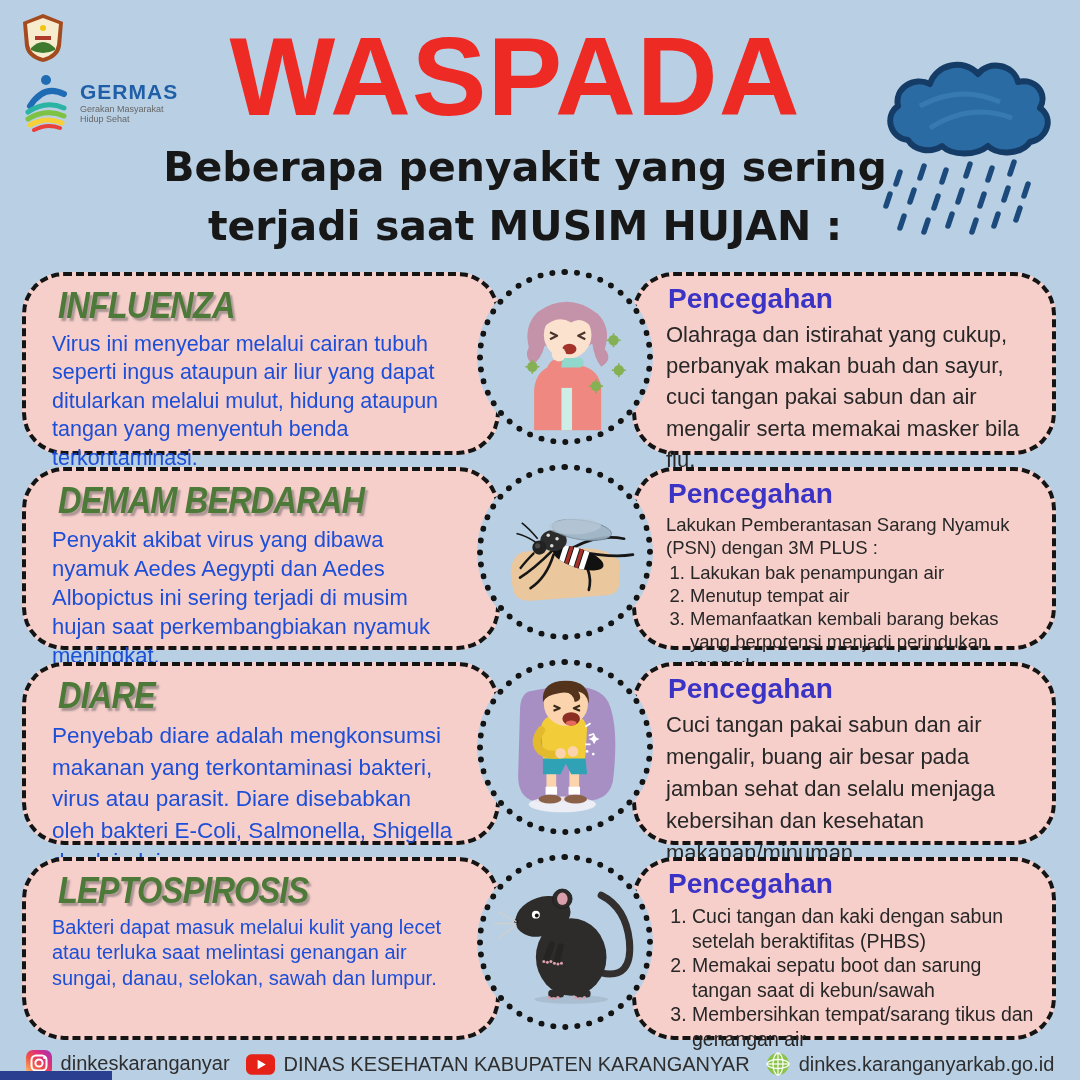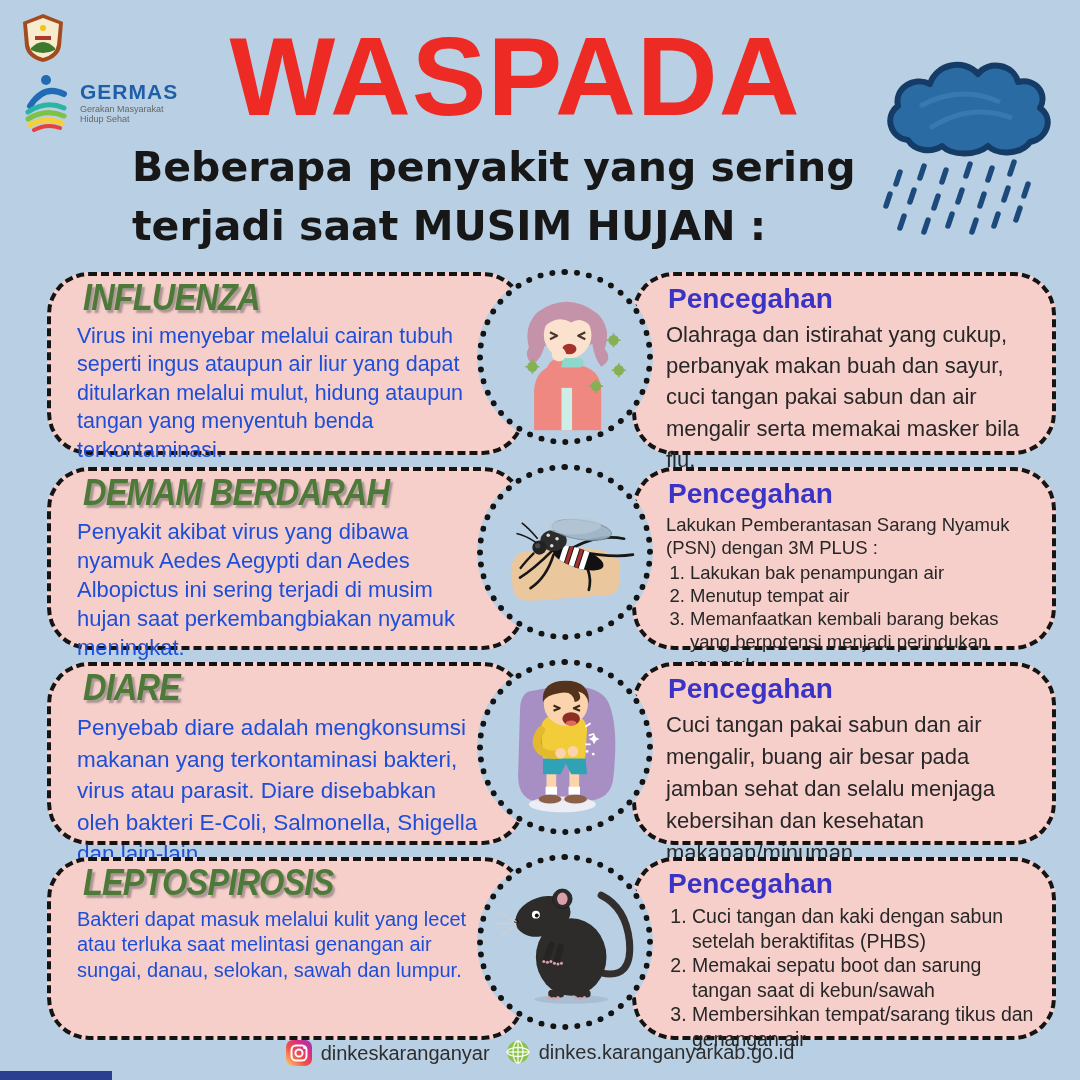--- a/index.html
+++ b/index.html
@@ -9,31 +9,31 @@
   
   .logo-block{position:absolute;left:20px;top:12px;width:250px;}
   .logo-row{display:flex;align-items:center;gap:8px;margin-bottom:8px;}
   .dinas-l1{font-size:17px;font-weight:bold;color:#222;letter-spacing:.3px;}
   .dinas-l2{font-size:12.5px;color:#4a4a4a;letter-spacing:.3px;}
   .germas-name{font-size:21px;font-weight:bold;color:#1f5fa8;letter-spacing:1px;}
   .germas-tag{font-size:9px;color:#666;line-height:1.15;}
   .main-title{position:absolute;left:200px;top:12px;width:630px;text-align:center;
               font-size:112px;font-weight:bold;color:#ee2a24;letter-spacing:1px;
               font-family:"Liberation Sans",sans-serif;}
-  .subtitle{position:absolute;left:132px;top:138px;width:770px;text-align:left;
+  .subtitle{position:absolute;left:140px;top:138px;width:770px;text-align:center;
             font-family:"DejaVu Sans",sans-serif;font-weight:bold;font-size:41px;
             color:#171717;line-height:1.45;}
   .cloud{position:absolute;left:876px;top:44px;}
 
   
   .row{position:absolute;left:0;width:1080px;height:186px;}
   .row1{top:272px}.row2{top:467px}.row3{top:662px}.row4{top:857px}
   .card{position:absolute;background:#f6cfcb;border:4px dashed #141414;border-radius:42px;
         box-sizing:border-box;z-index:1;}
-  .card-l{left:47px;width:478px;height:183px;padding:1px 40px 8px 26px;}
+  .card-l{left:22px;width:478px;height:183px;padding:9px 40px 8px 26px;}
   .card-r{left:632px;width:424px;height:183px;padding:7px 16px 8px 30px;}
   .circle{position:absolute;left:477px;top:-3px;width:176px;height:176px;border-radius:50%;
           background:#b9cfe3;border:6px dotted #141414;box-sizing:border-box;z-index:5;
           display:flex;align-items:center;justify-content:center;}
   .disease-name{font-style:italic;font-weight:bold;font-size:37px;color:#4d7a39;
                 letter-spacing:-1px;text-shadow:3px 3px 2px rgba(80,80,80,.45);
                 transform:scaleX(.88);transform-origin:left;margin:0 0 3px 6px;white-space:nowrap;}
   .desc{margin:0;line-height:1.32;color:#1d4ed8;}
   .row1 .desc{font-size:21.5px}.row2 .desc{font-size:22px}
   .row3 .desc{font-size:22.5px;line-height:1.4}.row4 .desc{font-size:20px;line-height:1.27}
@@ -42,21 +42,21 @@
   .row1 .prev-text{font-size:22px;line-height:1.42}
   .row2 .prev-text{font-size:18.5px;line-height:1.24}
   .row3 .prev-text{font-size:22px;line-height:1.45}
   .prev-list{margin:2px 0 0 2px;padding-left:24px;color:#272727;}
   .row2 .prev-list{font-size:18.5px;line-height:1.24;padding-left:22px;}
   .row4 .prev-list{font-size:19.5px;line-height:1.26;}
   .prev-list li{margin:0;}
 
   
   .footer{position:absolute;left:0;top:1040px;width:1080px;height:36px;display:flex;
-          justify-content:center;align-items:flex-start;gap:16px;}
+          justify-content:center;align-items:flex-end;gap:16px;}
   .f-item{display:flex;align-items:center;gap:9px;font-size:20px;color:#2e2e2e;}
   .bottom-bar{position:absolute;left:0;top:1071px;width:112px;height:9px;background:#2a3f8f;}
 </style>
 </head>
 <body>
 
 <div class="canvas">
 
   <div class="logo-block">
     <div class="logo-row">
@@ -305,20 +305,27 @@
         </linearGradient>
           </defs>
         <rect width="26" height="26" rx="7" fill="url(#ig)"></rect>
         <rect x="5.5" y="5.5" width="15" height="15" rx="4.5" fill="none" stroke="#fff" stroke-width="2"></rect>
         <circle cx="13" cy="13" r="3.6" fill="none" stroke="#fff" stroke-width="2"></circle>
         <circle cx="18.4" cy="7.7" r="1.3" fill="#fff"></circle>
       </svg>
       <span>dinkeskaranganyar</span>
     </div>
     <div class="f-item">
+      <svg width="29" height="21" viewBox="0 0 30 21">
+        <rect width="30" height="21" rx="5.5" fill="#e62117"></rect>
+        <polygon points="12,5.5 12,15.5 20.5,10.5" fill="#fff"></polygon>
+      </svg>
+      <span>DINAS KESEHATAN KABUPATEN KARANGANYAR</span>
+    </div>
+    <div class="f-item">
       <svg width="24" height="24" viewBox="0 0 24 24">
         <circle cx="12" cy="12" r="11" fill="#8bc34a"></circle>
         <g stroke="rgba(255,255,255,.9)" stroke-width="1.3" fill="none">
           <ellipse cx="12" cy="12" rx="5" ry="11"></ellipse>
           <ellipse cx="12" cy="12" rx="11" ry="4.5"></ellipse>
           <line x1="12" y1="1" x2="12" y2="23"></line>
             <line x1="1" y1="12" x2="23" y2="12"></line>
         </g>
       </svg>
       <span>dinkes.karanganyarkab.go.id</span>

